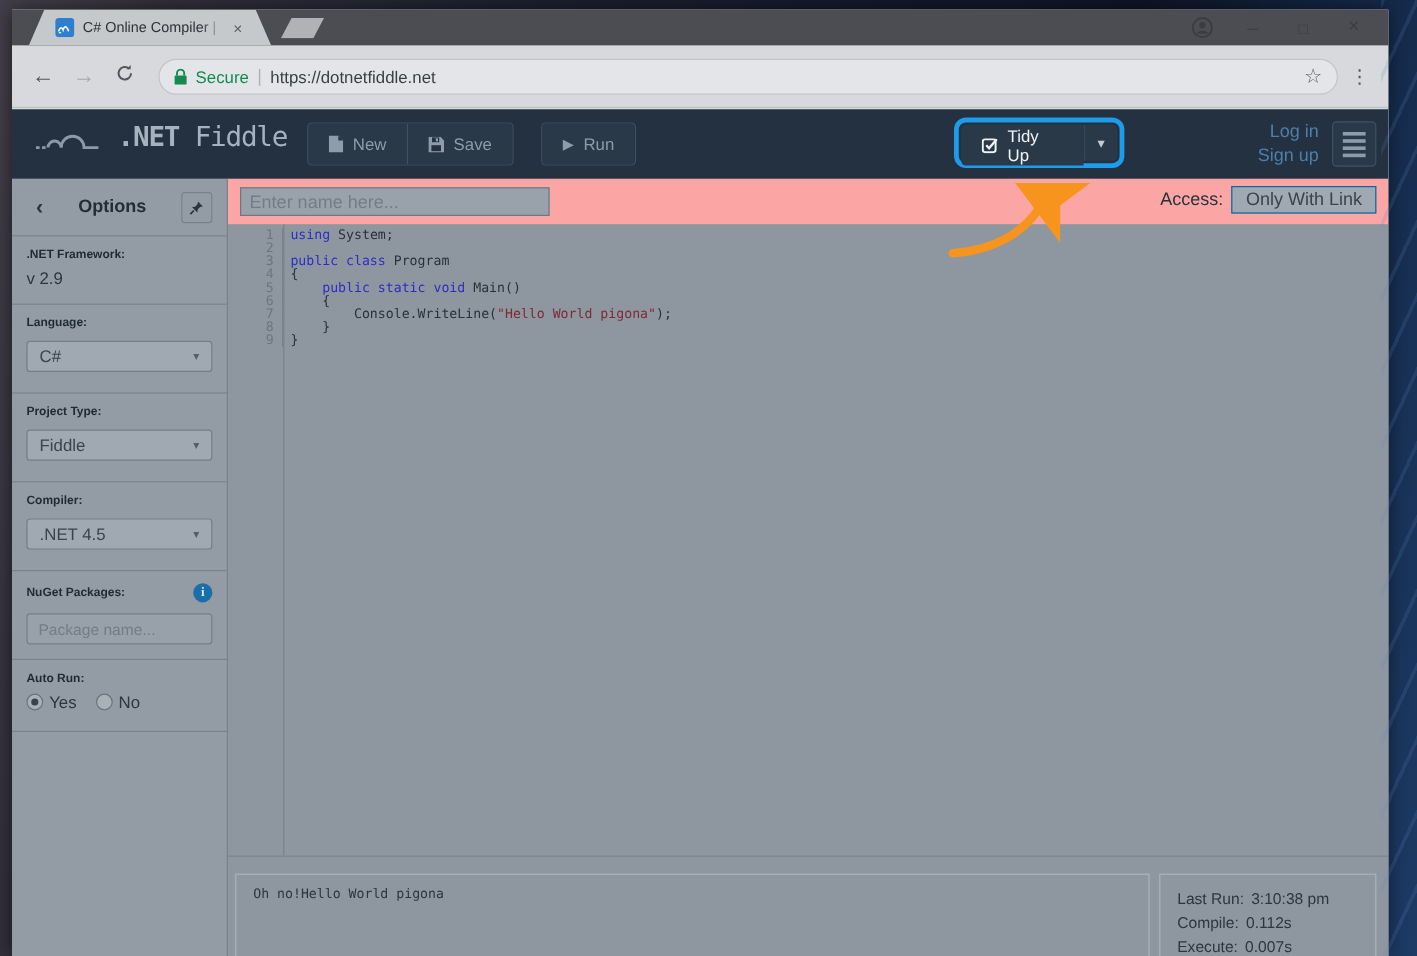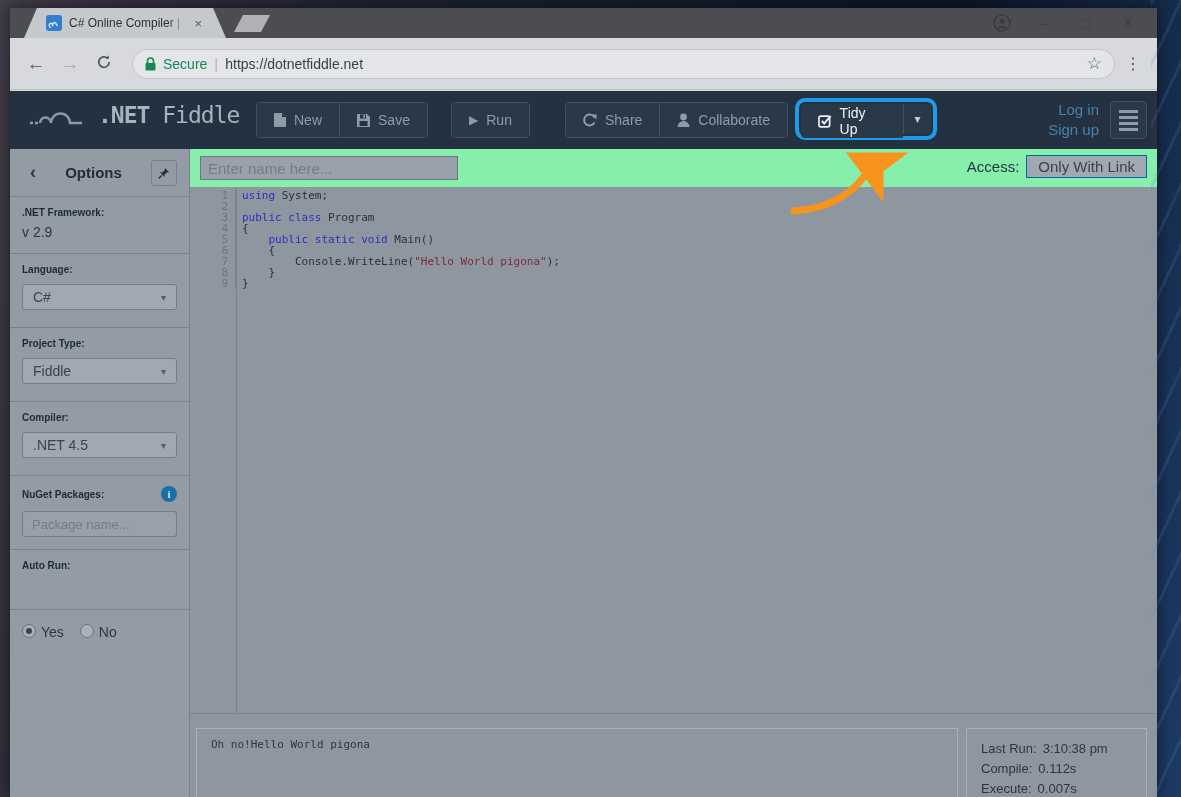--- a/index.html
+++ b/index.html
@@ -77,27 +77,27 @@
     display:flex; align-items:center; font-size:14px; color:#39444e; padding:0 10px; justify-content:space-between; }
   .sb-select .sel-caret { font-size:10px; color:#555e68; }
   .label-row { display:flex; align-items:center; justify-content:space-between; }
   .info-icon { width:16px; height:16px; border-radius:50%; background:#1a6fa8; color:#d9e4ec; font-size:11px; font-weight:bold;
     display:flex; align-items:center; justify-content:center; font-family:"Liberation Serif", serif; }
   .sb-input { margin-top:9px; height:26px; width:100%; background:#98a1aa; border:1px solid #757e88; border-radius:3px;
     font-size:13px; color:#39444e; padding:0 9px; outline:none; }
   .sb-input::placeholder { color:#747d87; }
   .sb-autorun { height:60px; }
   .radio-row { display:flex; gap:16px; margin-top:6px; font-size:14px; color:#2b3640; align-items:center; }
-  .radio { display:flex; align-items:flex-start; gap:5px;margin-top:47px; }
+  .radio { display:flex; align-items:center; gap:5px; }
   .rdot { width:14px; height:14px; border-radius:50%; border:1px solid #6a737d; background:#a8b0b8; position:relative; }
   .rdot.on:after { content:""; position:absolute; left:3px; top:3px; width:6px; height:6px; border-radius:50%; background:#39434d; }
 
   
   .main { position:absolute; left:180px; top:58px; width:967px; height:648px; }
-  .name-row { position:relative; height:38px; background:#86efac; }
+  .name-row { position:relative; height:38px; background:#fca5a5; }
   .name-input { position:absolute; left:10px; top:7px; width:258px; height:24px; background:#99a2ab;
     border:1px solid #6f7882; font-size:15px; color:#39434d; padding:0 7px; outline:none; }
   .name-input::placeholder { color:#747d87; }
   .access-wrap { position:absolute; right:10px; top:6px; display:flex; align-items:center; gap:7px; }
   .access-label { font-size:15px; color:#29333d; }
   .access-box { border:1px solid #0369a1; background:#a0a8b1; font-size:15px; color:#39434d; padding:2px 11px; }
 
   .editor { position:absolute; left:0; top:38px; width:967px; height:527px; background:#8e97a0;
     border-bottom:1px solid #7b848d; padding-top:3px; }
   .code-line { display:flex; line-height:11px; font-family:"DejaVu Sans Mono", monospace; font-size:11px; }
@@ -201,36 +201,20 @@
           </div>
         </div>
 
         <div class="hbtn-group" style="left:441px">
           <div class="hbtn">
             <span class="glyph">▶</span>
             <span>Run</span>
           </div>
         </div>
 
-        <div class="hbtn-group" style="left:555px">
-          <div class="hbtn">
-            <svg width="14" height="14" viewBox="0 0 14 14">
-              <path d="M11.5 9.5 a5.5 5.5 0 1 1 0-5" fill="none" stroke="#8e9caa" stroke-width="2"></path>
-              <path d="M8.5 1.5 h5 v5 z" fill="#8e9caa"></path>
-            </svg>
-            <span>Share</span>
-          </div>
-          <div class="hbtn">
-            <svg width="13" height="14" viewBox="0 0 13 14">
-              <circle cx="6.5" cy="4" r="3.4" fill="#8e9caa"></circle>
-              <path d="M0.5 14 a6 6 0 0 1 12 0 z" fill="#8e9caa"></path>
-            </svg>
-            <span>Collaborate</span>
-          </div>
-        </div>
 
         <div class="ring">
           <div class="hbtn">
             <svg width="14" height="14" viewBox="0 0 14 14">
               <rect x="1" y="2" width="11" height="11" rx="2" fill="none" stroke="#eef3f7" stroke-width="1.7"></rect>
               <path d="M4 7 l2.4 2.6 L13 1.8" fill="none" stroke="#eef3f7" stroke-width="2"></path>
             </svg>
             <span>Tidy Up</span>
           </div>
           <div class="caret-btn">

